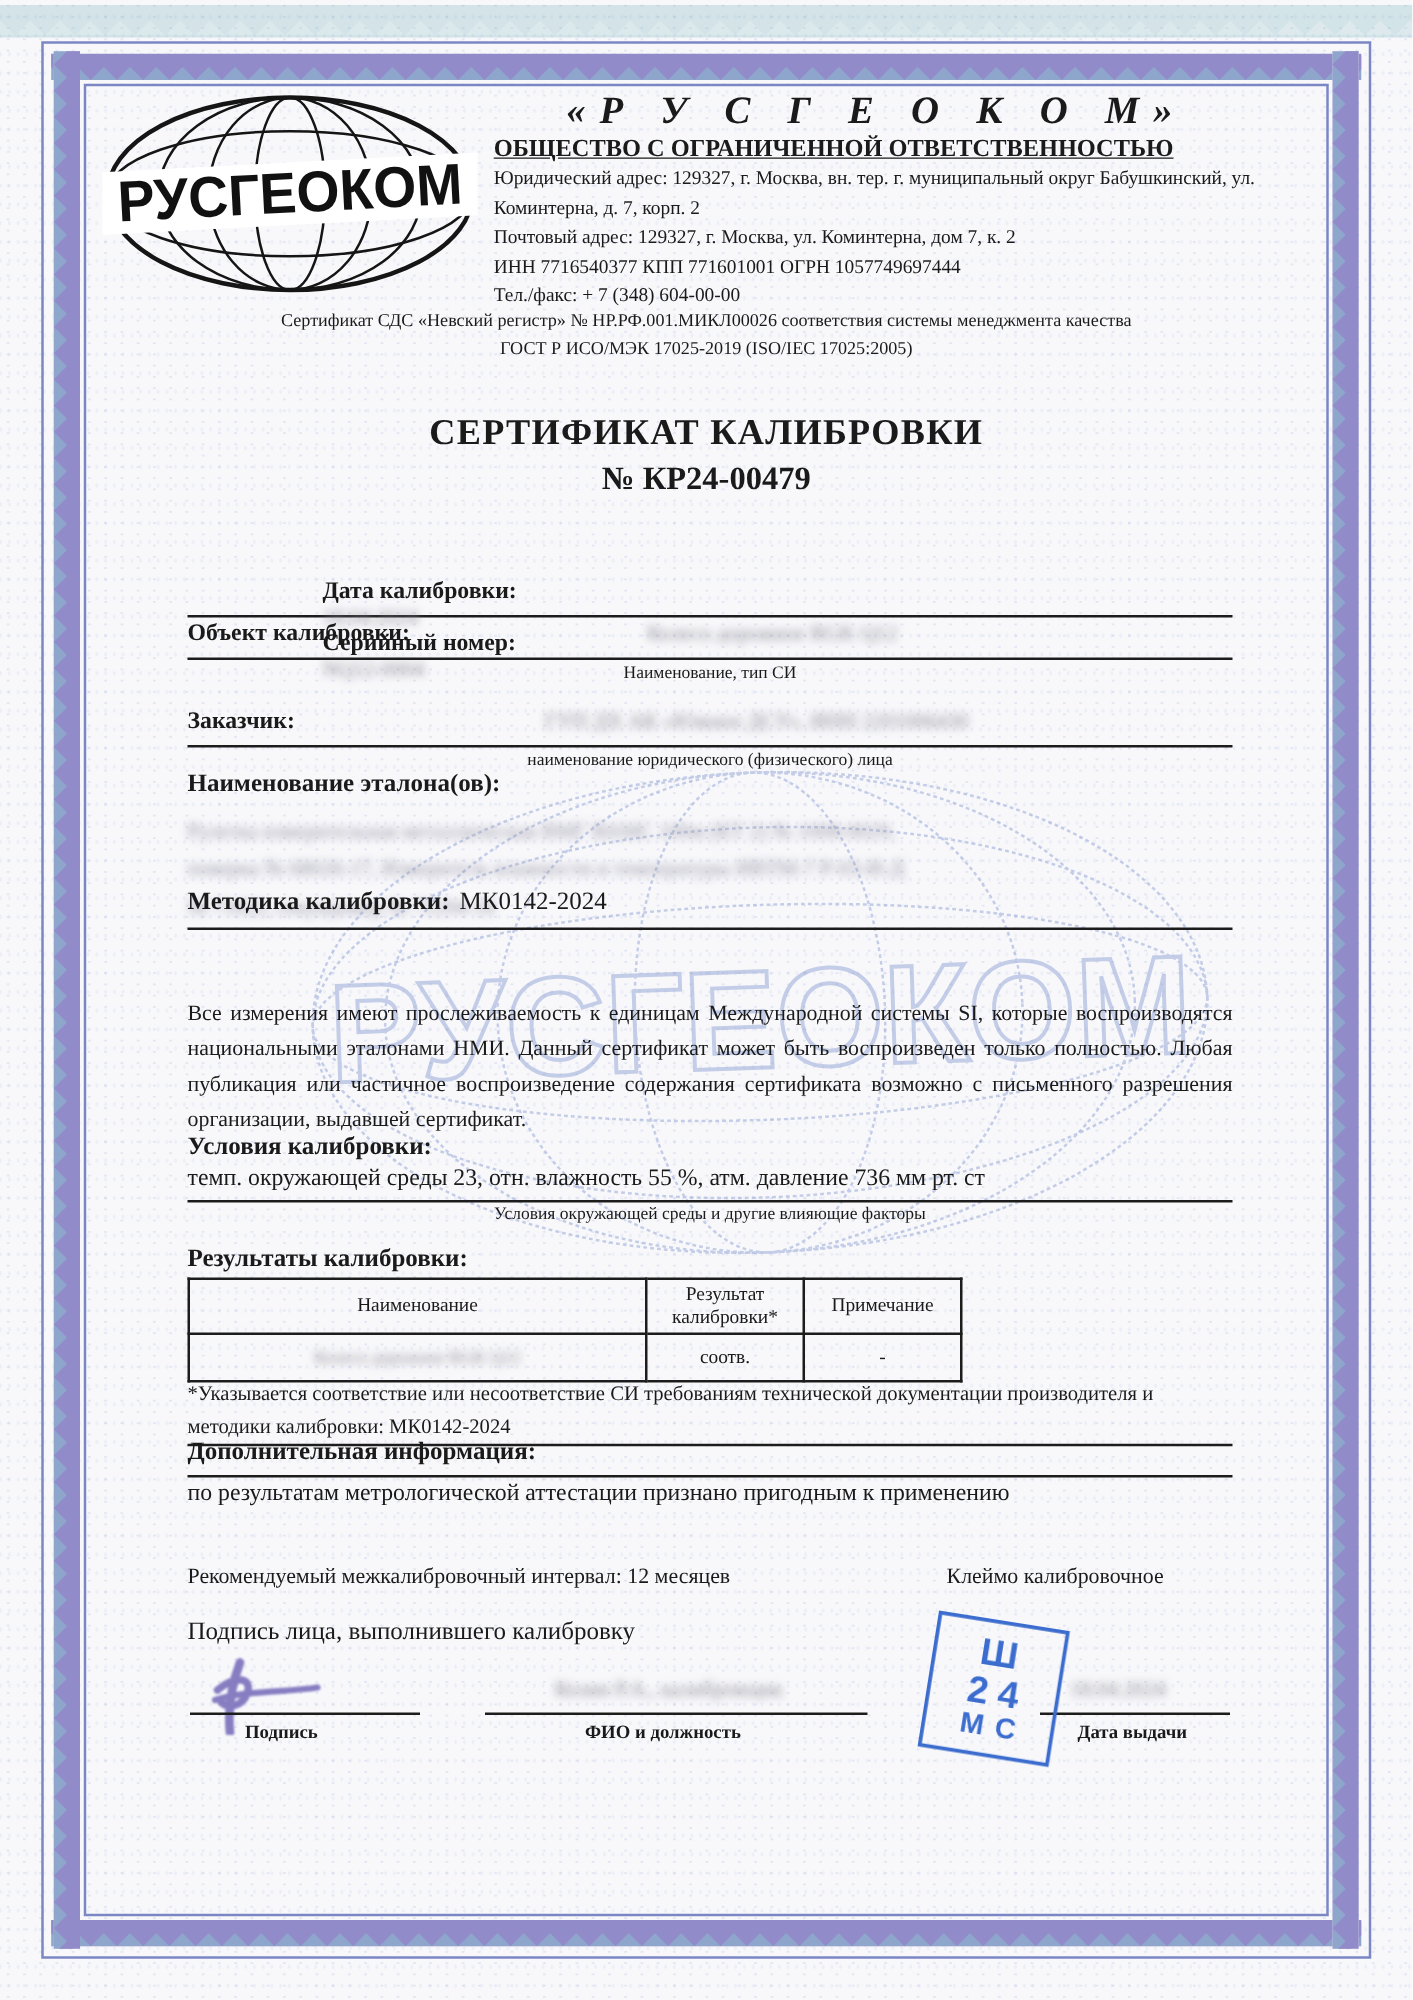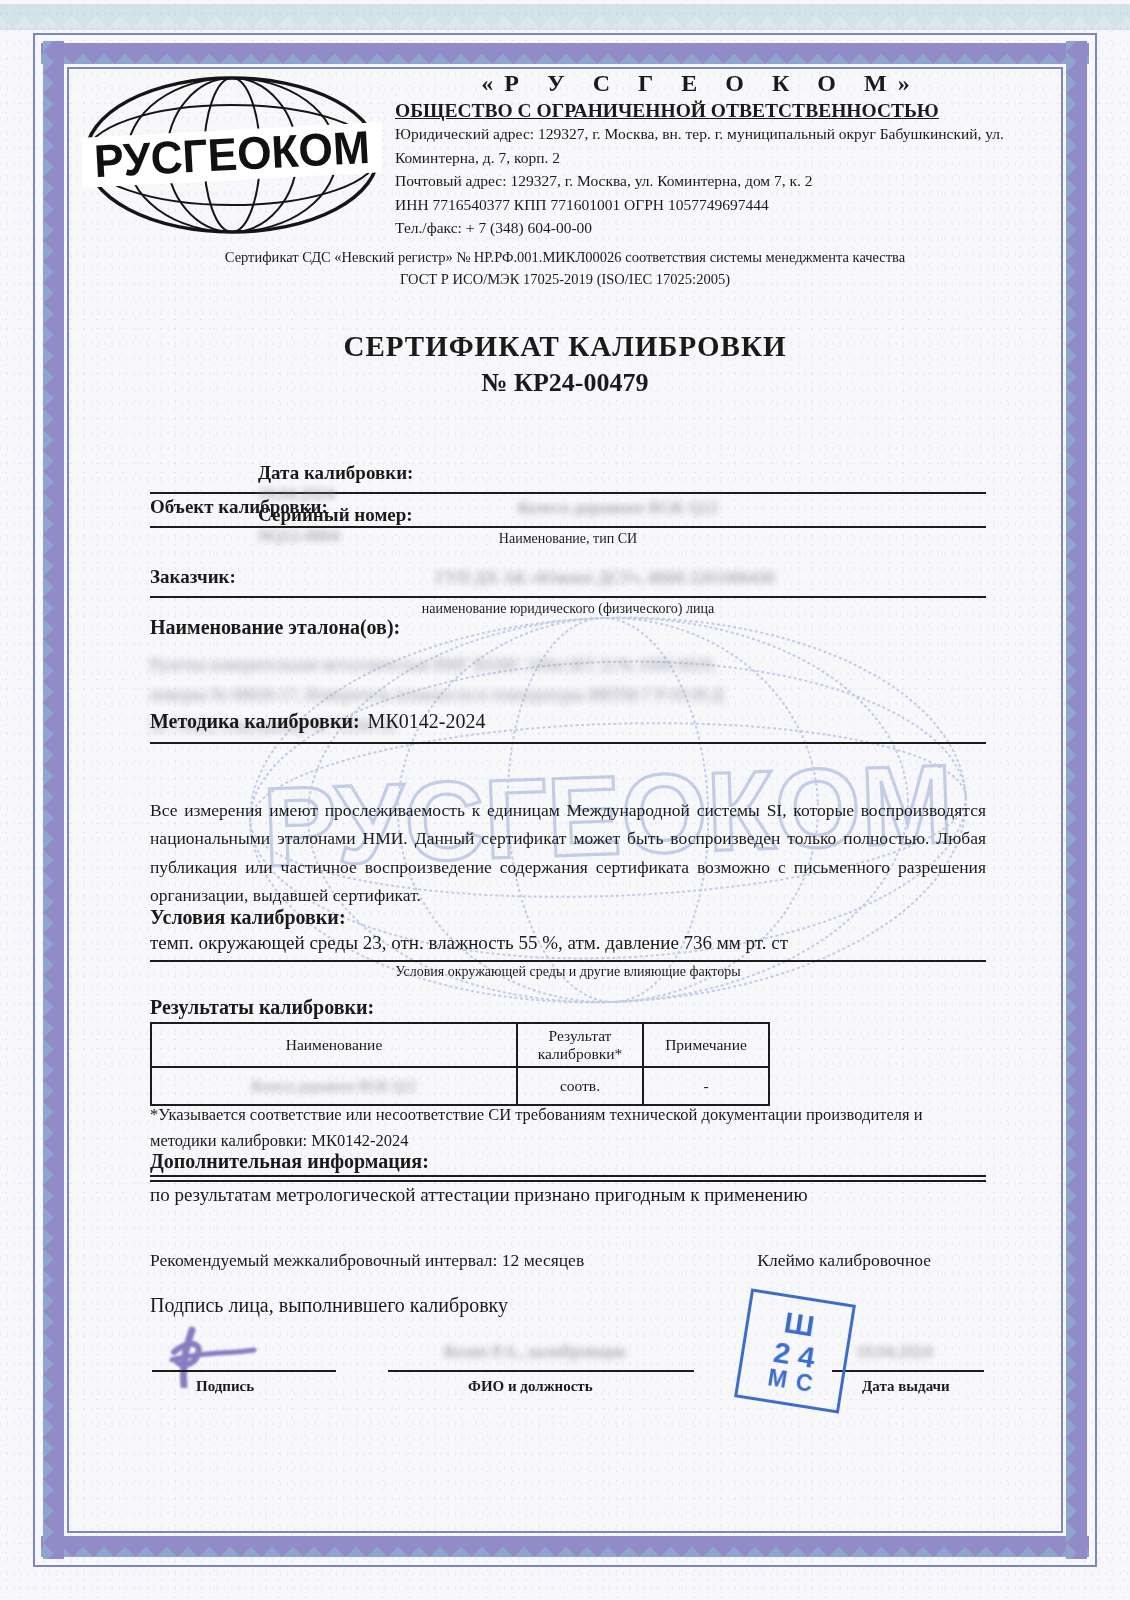--- a/index.html
+++ b/index.html
@@ -35,21 +35,21 @@
   .band.v{top:41px;bottom:41px;width:21px;
     background-image:
       conic-gradient(from 45deg at 0% 50%, #928bc9 0 90deg, transparent 90deg),
       conic-gradient(from 225deg at 100% 50%, #8ea6cc 0 90deg, transparent 90deg);
     background-size:21px 21px;background-position:0 0,0 10.5px;}
   .band.left{left:43px;} .band.right{right:43px;}
 
   
   .logo{position:absolute;left:82px;top:74px;width:300px;height:162px;}
   .hdr{position:absolute;left:395px;top:70px;width:612px;}
-  .hdr-title{font-size:24px;font-weight:bold;letter-spacing:11px;text-align:center;white-space:nowrap;}
+  .hdr-title{font-size:31px;font-weight:bold;letter-spacing:11px;text-align:center;white-space:nowrap;font-style:italic;}
   .hdr-ooo{font-size:19.5px;font-weight:bold;text-decoration:underline;margin-top:3px;white-space:nowrap;}
   .hdr-line{font-size:15.5px;line-height:1.52;}
   .cert-lines{position:absolute;left:110px;top:246px;width:910px;text-align:center;font-size:14.5px;line-height:1.55;}
 
   
   .doc-title{position:absolute;left:0;top:330px;width:1130px;text-align:center;font-weight:bold;font-size:29px;letter-spacing:1px;}
   .doc-number{position:absolute;left:0;top:368px;width:1130px;text-align:center;font-weight:bold;font-size:26px;}
 
   
   .c{position:absolute;left:150px;width:836px;}
@@ -183,21 +183,21 @@
       <th style="width:116px;">Примечание</th>
     </tr>
     <tr style="height:38px;">
       <td><span class="red" style="font-size:14px;">Колесо дорожное RGK Q12</span></td>
       <td>соотв.</td>
       <td>-</td>
     </tr>
   </tbody>
     </table>
 
-  <div class="c rule" style="top:1102px;font-size:16.5px;line-height:1.6;padding-bottom:20px;">*Указывается соответствие или несоответствие СИ требованиям технической документации производителя и методики калибровки: МК0142-2024</div>
+  <div class="c rule" style="top:1102px;font-size:16.5px;line-height:1.6;padding-bottom:0;">*Указывается соответствие или несоответствие СИ требованиям технической документации производителя и методики калибровки: МК0142-2024</div>
 
   <div class="c rule" style="top:1150px;height:30px;">
     <span class="lab" style="font-size:20px;">Дополнительная информация:</span>
   </div>
   <div class="c" style="top:1184px;font-size:19px;">по результатам метрологической аттестации признано пригодным к применению</div>
 
   <div class="c row-flex" style="top:1250px;font-size:17.5px;">
     <span>Рекомендуемый межкалибровочный интервал: 12 месяцев</span>
     <span style="margin-left:auto;margin-right:55px;">Клеймо калибровочное</span>
   </div>

